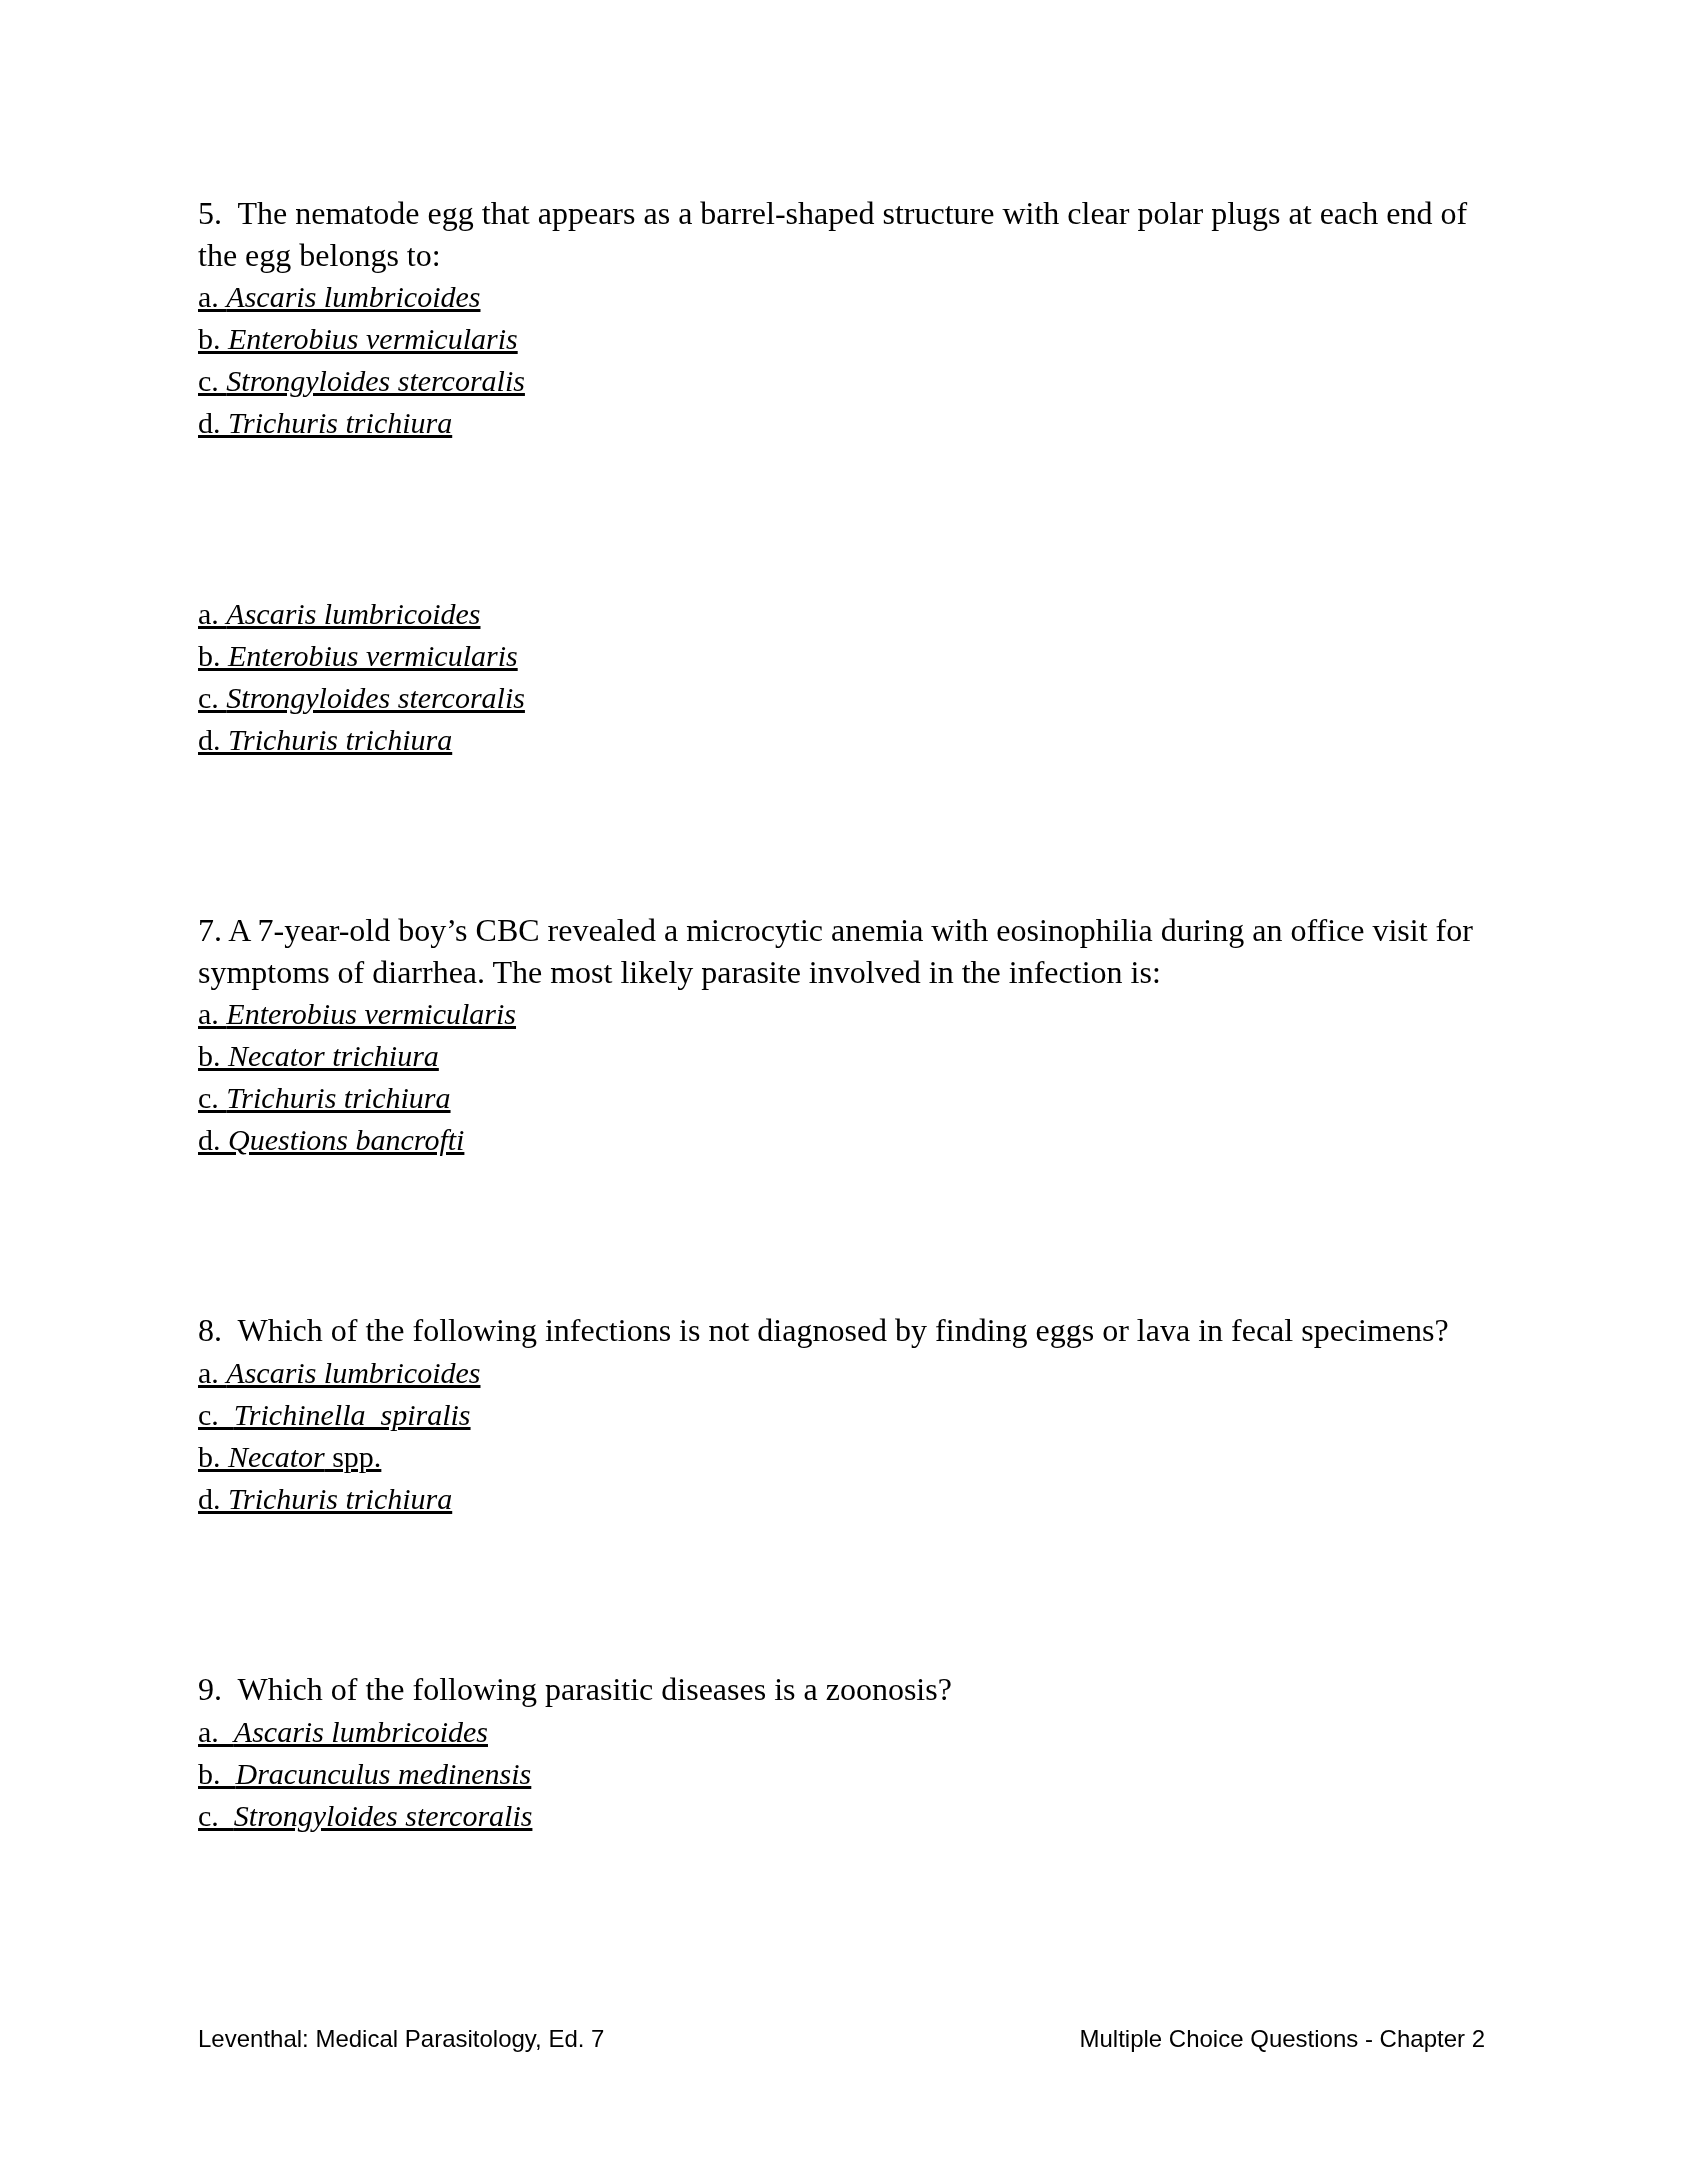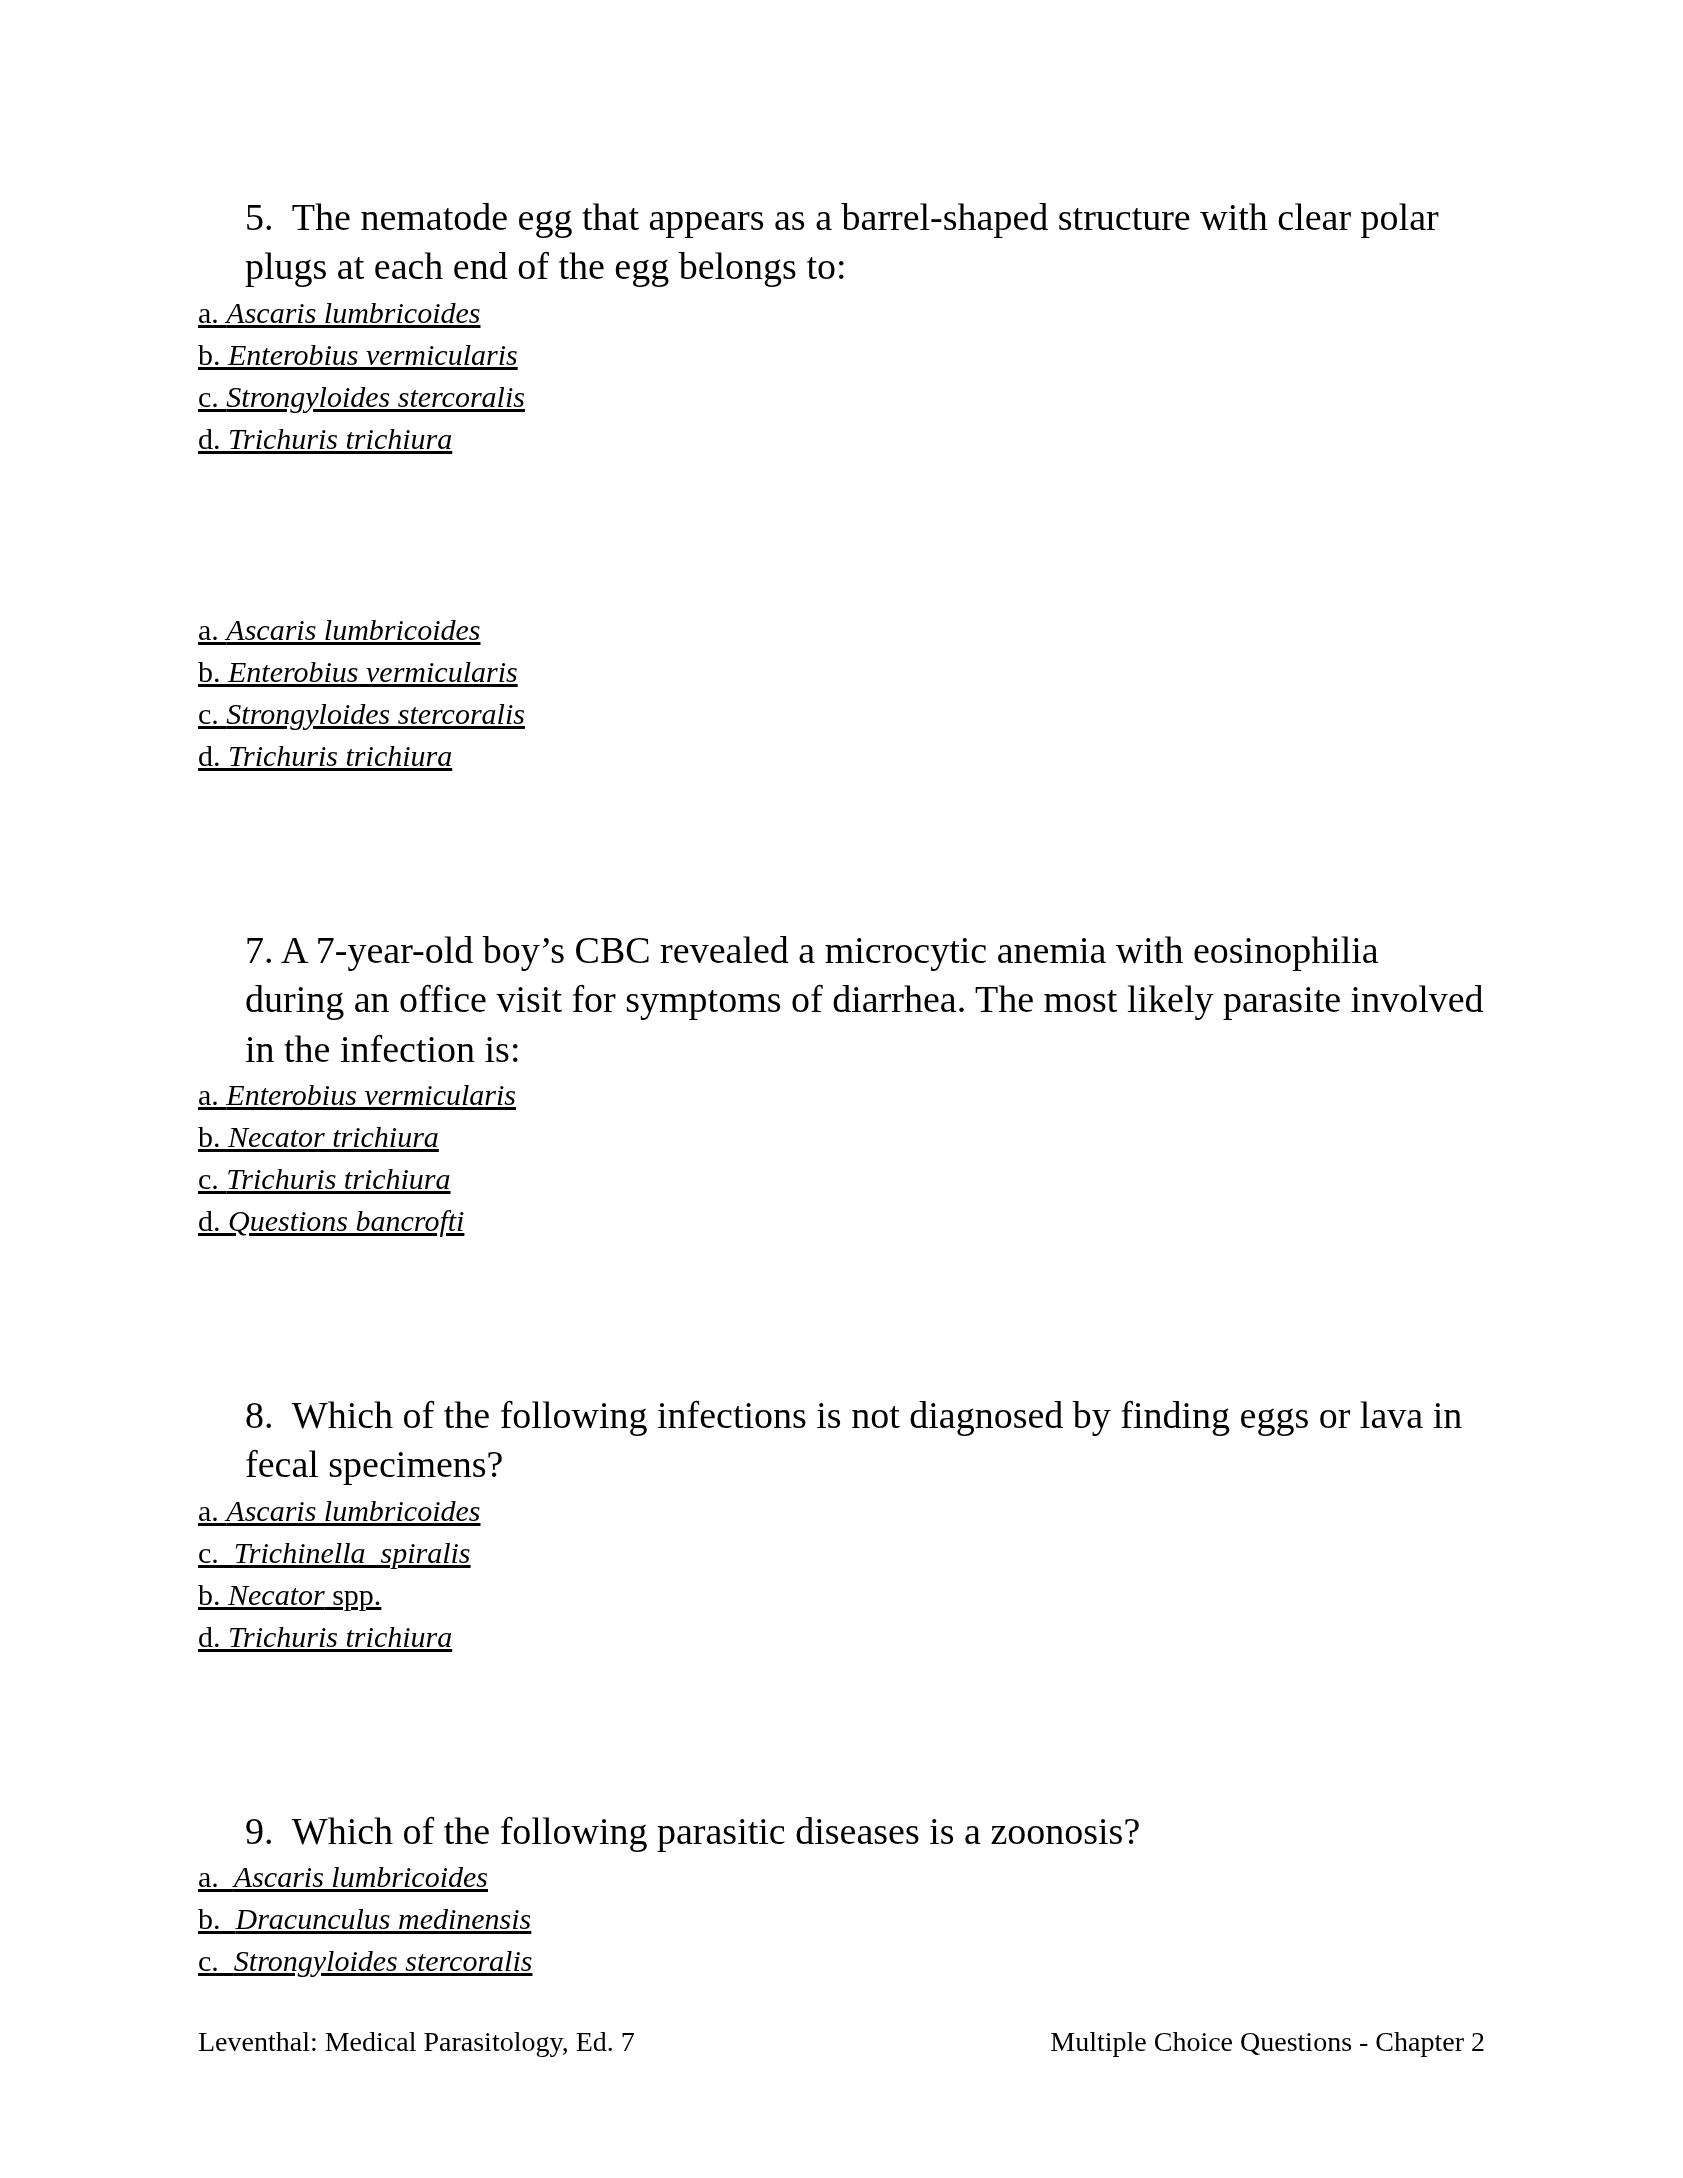--- a/index.html
+++ b/index.html
@@ -18,43 +18,42 @@
   .content {
     position: absolute;
     left: 198px;
     top: 193px;
     width: 1287px;
   }
   .question-block {
     margin-bottom: 149px;
   }
   .question-text {
-    font-size: 38px;
+    font-size: 32px;
     line-height: 1.3;
     white-space: pre-wrap;
-    margin-left: 47px;
   }
   .option {
     font-size: 30px;
     line-height: 1.4;
     white-space: pre-wrap;
     text-decoration: underline;
   }
   .sci {
     font-style: italic;
   }
   .footer {
     position: absolute;
     left: 198px;
     right: 198px;
     top: 2025px;
     display: flex;
     justify-content: space-between;
-    font-family: Liberation Serif, serif;
-    font-size: 28px;
+    font-family: Liberation Sans, sans-serif;
+    font-size: 24px;
     line-height: 1.2;
   }
 </style>
 </head>
 <body>
 
 <div class="content">
 
   <div class="question-block">
     <div class="question-text">5.  The nematode egg that appears as a barrel-shaped structure with clear polar plugs at each end of the egg belongs to:</div>

